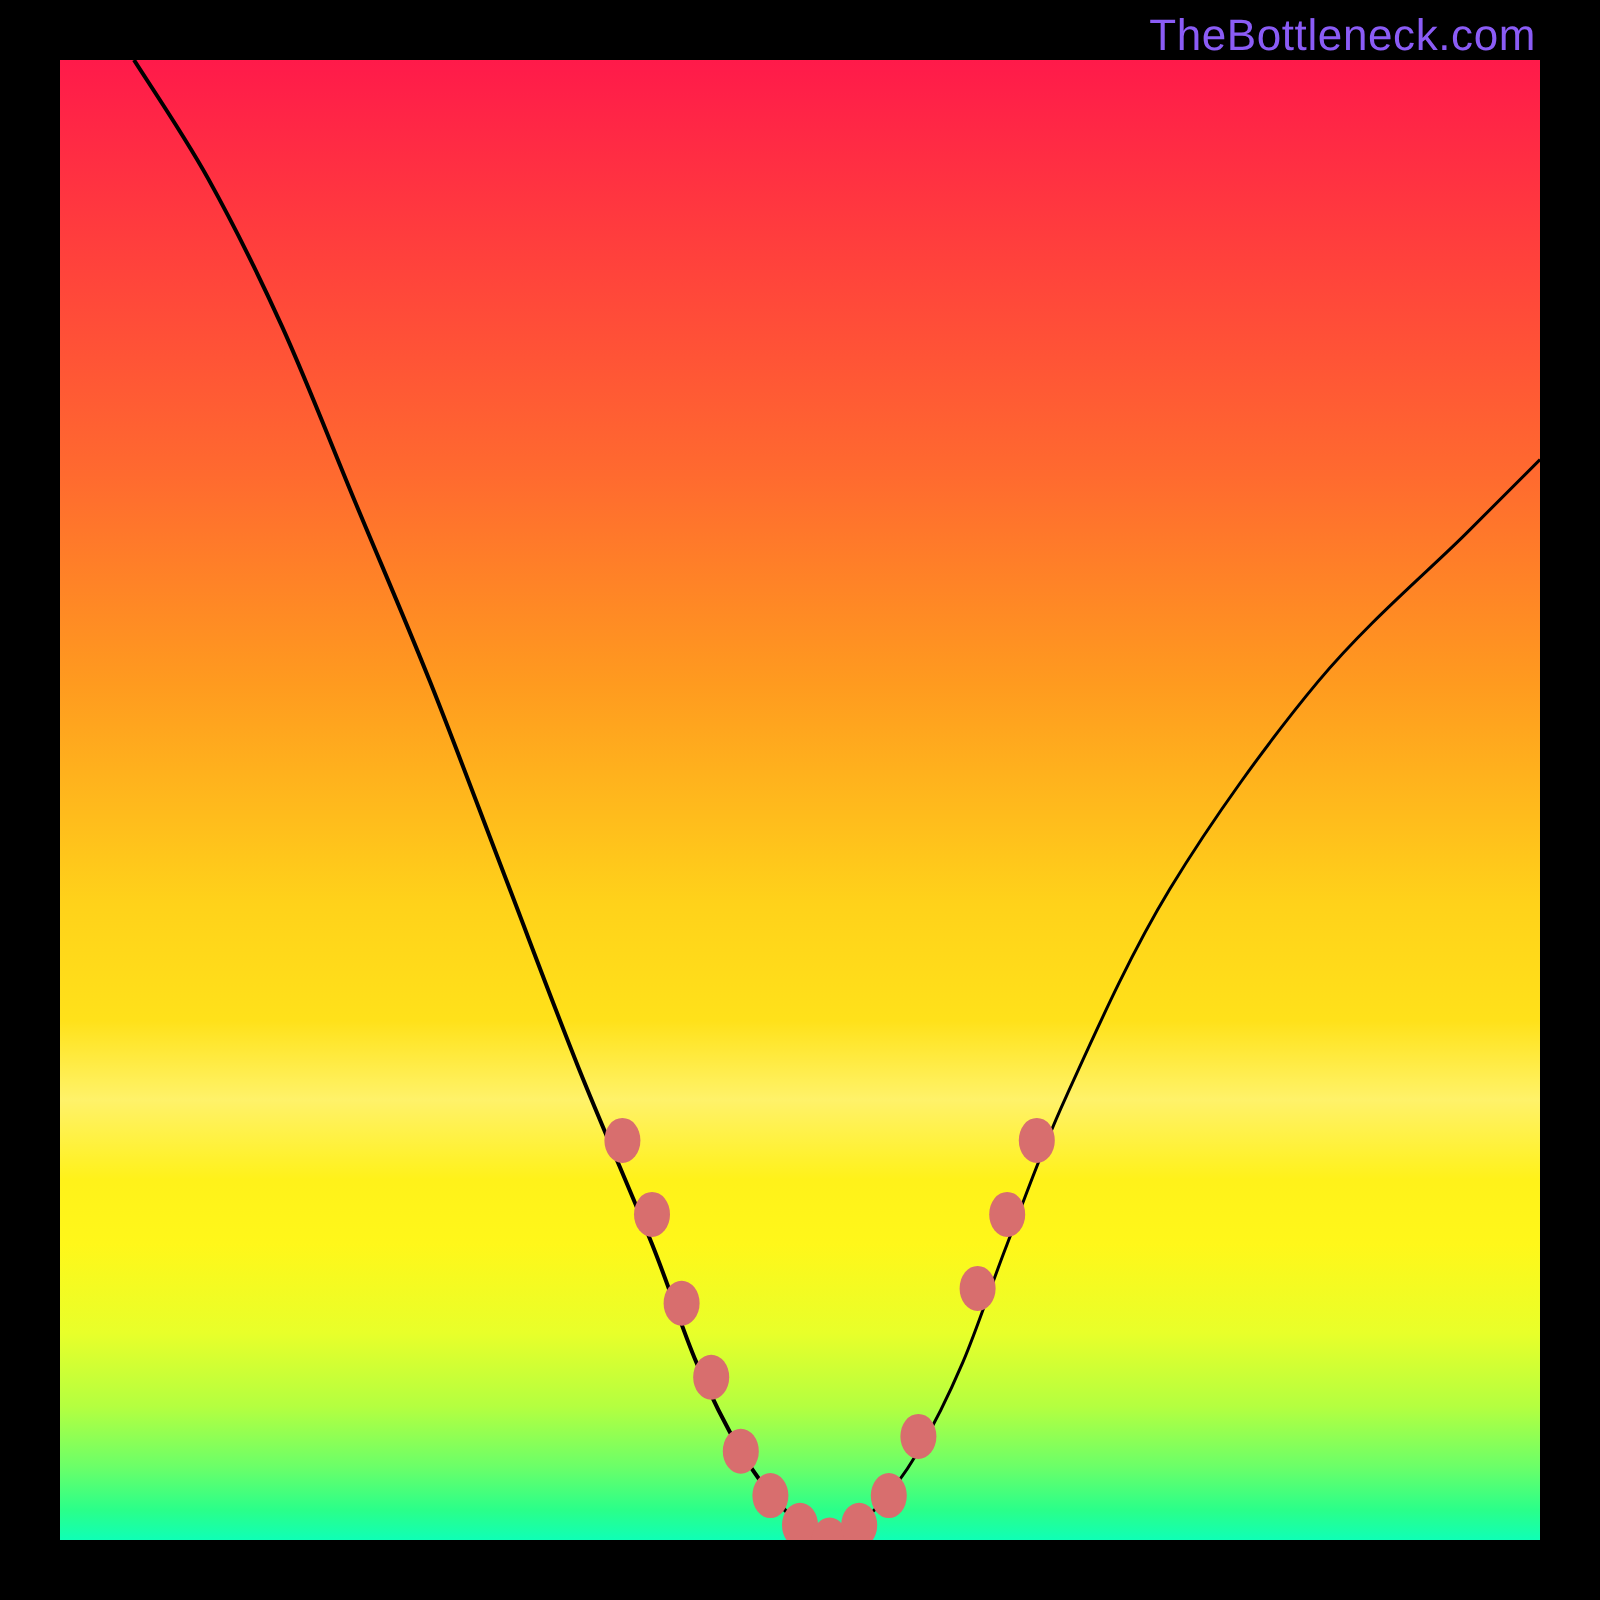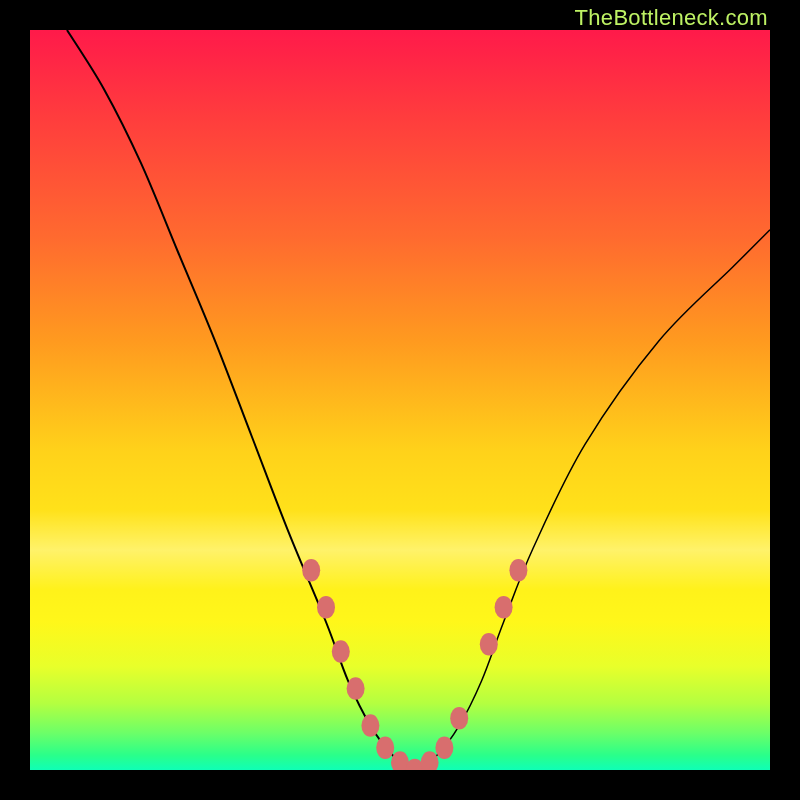--- a/index.html
+++ b/index.html
@@ -36,21 +36,21 @@
       #b4ff40 91%,
       #6cff68 95%,
       #2aff8a 98%,
       #0fffb6 100%
     );
   }
   .watermark {
     position: absolute;
     top: 5px;
     right: 32px;
-    color: #bef264;
+    color: #8b5cf6;
     font-size: 22px;
     letter-spacing: 0.3px;
     user-select: none;
   }
   svg {
     position: absolute;
     left: 0;
     top: 0;
     width: 740px;
     height: 740px;

